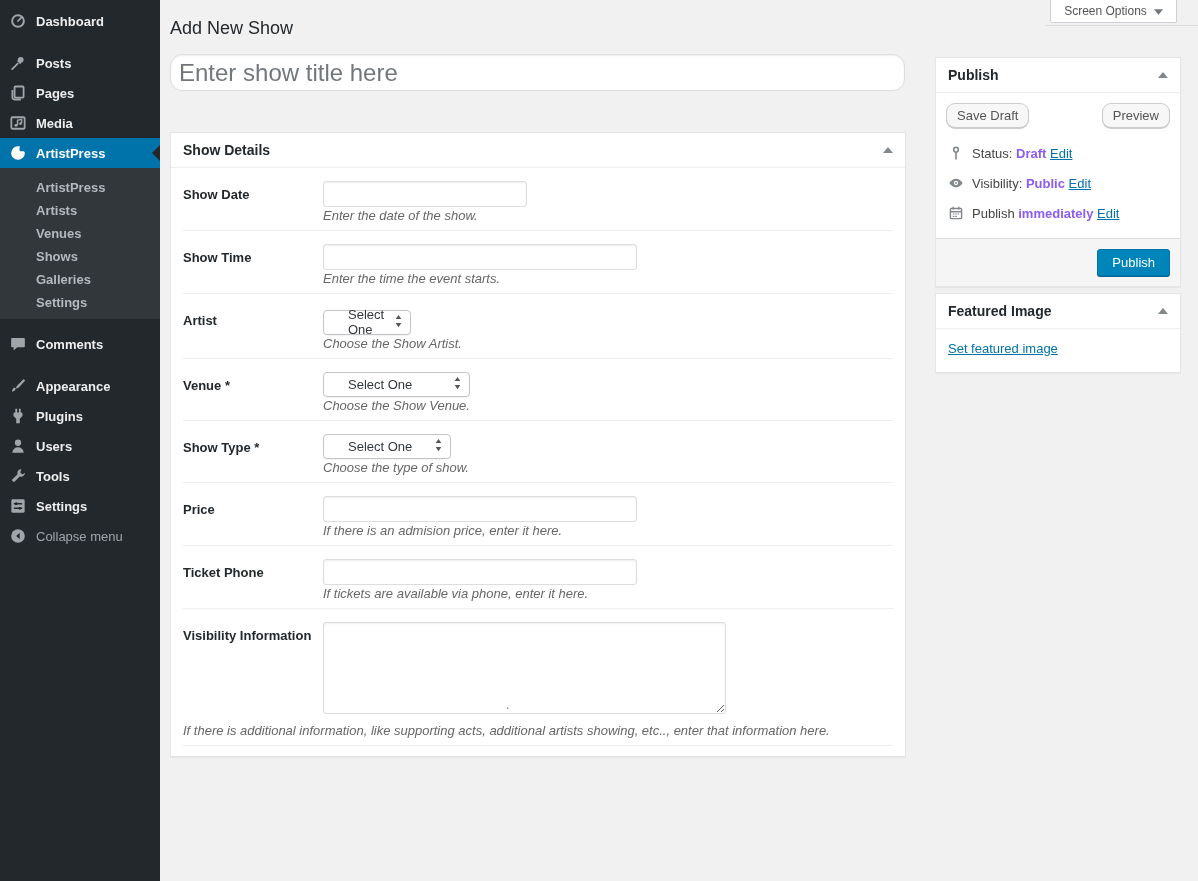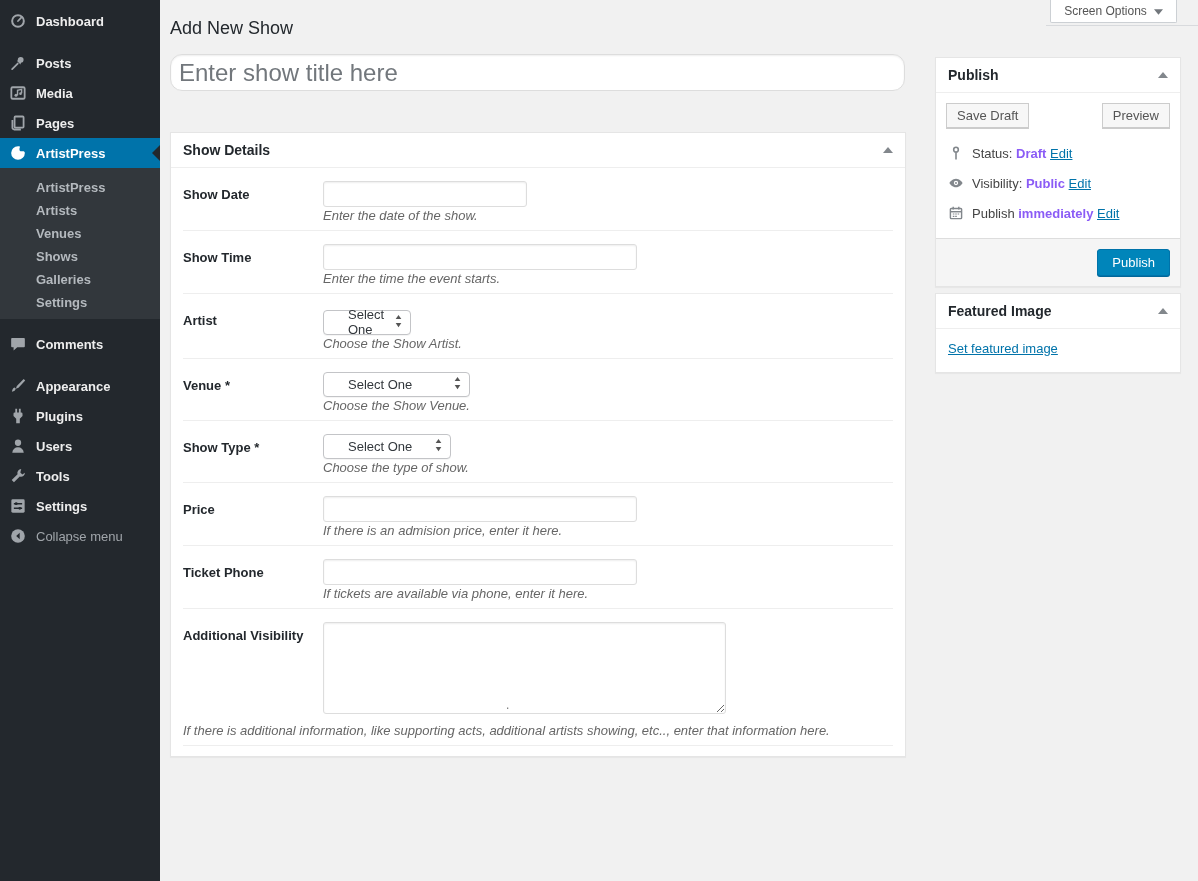--- a/index.html
+++ b/index.html
@@ -99,21 +99,21 @@
     font-family:"Liberation Sans",sans-serif; font-size:13px; resize:both; outline:none;
   }
   .form-row.additional .help { margin-top:8px; }
   #stray-dot { position:absolute; left:346px; top:698px; color:#777; font-size:12px; }
   
   #publish-box { position:absolute; left:775px; top:57px; width:246px; }
   #publish-box .pb-inside { padding:10px; }
   .pb-buttons { display:flex; justify-content:space-between; margin-bottom:10px; }
   .button-secondary {
     display:inline-block; padding:4px 10px; font-size:13px; color:#555;
-    background:#f7f7f7; border:1px solid #ccc; border-radius:0;
+    background:#f7f7f7; border:1px solid #ccc; border-radius:9px;
     box-shadow:0 1px 0 #ccc; cursor:pointer;
     font-family:"Liberation Sans",sans-serif;
   }
   .pb-row { display:flex; align-items:center; gap:8px; padding:7px 2px; color:#444; }
   .pb-row .pb-icon { width:16px; height:16px; color:#82878c; flex:none; display:inline-flex; }
   .pb-row .pb-icon svg { width:16px; height:16px; }
   .pb-row b { color:#8b5cf6; }
   a.edit-link, a.fi-link { color:#0073aa; text-decoration:underline; cursor:pointer; }
   .pb-footer {
     background:#f5f5f5; border-top:1px solid #ddd; padding:10px;
@@ -148,36 +148,36 @@
           <circle cx="13" cy="6.5" r="3.2" fill="currentColor"></circle>
           <path d="M8.7 7.6l4 4 1.8-5.8-5.8 1.8z" fill="currentColor"></path>
           <path d="M9.7 10.6L3.5 16.8" stroke="currentColor" stroke-width="2" stroke-linecap="round"></path>
         </svg>
       </span>
       <span class="mi-label">Posts</span>
     </div>
     <div class="menu-item">
       <span class="mi-icon">
         <svg viewBox="0 0 20 20">
+          <rect x="6.2" y="2.8" width="10" height="12.4" rx="1" fill="none" stroke="currentColor" stroke-width="2"></rect>
+          <path d="M3.8 6.8v8.4a2 2 0 0 0 2 2h7.4" fill="none" stroke="currentColor" stroke-width="2"></path>
+        </svg>
+      </span>
+      <span class="mi-label">Pages</span>
+    </div>
+    <div class="menu-item">
+      <span class="mi-icon">
+        <svg viewBox="0 0 20 20">
           <rect x="2.6" y="3.6" width="14.8" height="12.8" rx="1.5" fill="none" stroke="currentColor" stroke-width="2"></rect>
           <circle cx="7.8" cy="12.6" r="1.7" fill="currentColor"></circle>
           <path d="M9.5 12.6V7.1l4.5-1.1v4.4" fill="none" stroke="currentColor" stroke-width="1.6"></path>
           <circle cx="12.8" cy="10.7" r="1.5" fill="currentColor"></circle>
         </svg>
       </span>
       <span class="mi-label">Media</span>
-    </div>
-    <div class="menu-item">
-      <span class="mi-icon">
-        <svg viewBox="0 0 20 20">
-          <rect x="6.2" y="2.8" width="10" height="12.4" rx="1" fill="none" stroke="currentColor" stroke-width="2"></rect>
-          <path d="M3.8 6.8v8.4a2 2 0 0 0 2 2h7.4" fill="none" stroke="currentColor" stroke-width="2"></path>
-        </svg>
-      </span>
-      <span class="mi-label">Pages</span>
     </div>
     <div class="menu-item active">
       <span class="mi-icon">
         <svg viewBox="0 0 20 20">
           <path d="M10 2.4a7.6 7.6 0 1 0 7.6 7.6c0-1.7-1.3-2.3-2.7-2-1.9.4-3.3-.2-3.3-2 0-1.5.9-2.4.4-3.1-.4-.5-1.1-.5-2-.5z" fill="currentColor"></path>
         </svg>
       </span>
       <span class="mi-label">ArtistPress</span>
     </div>
     <div class="submenu">
@@ -320,21 +320,21 @@
         <div class="form-row">
           <div class="form-label">Price</div>
           <div class="form-field"><input class="text-input" type="text" style="width: 314px;"><div class="help">If there is an admision price, enter it here.</div></div>
         </div>
         <div class="form-row">
           <div class="form-label">Ticket Phone</div>
           <div class="form-field"><input class="text-input" type="text" style="width: 314px;"><div class="help">If tickets are available via phone, enter it here.</div></div>
         </div>
         <div class="form-row additional">
           <div class="add-top">
-            <div class="form-label">Additional Visibility</div>
+            <div class="form-label">Visibility Information</div>
             <textarea style=""></textarea>
           </div>
           <div class="help">If there is additional information, like supporting acts, additional artists showing, etc.., enter that information here.</div>
         </div>
       </div>
   </div>
 
   <span id="stray-dot">.</span>
 
   <div id="publish-box" class="postbox">

